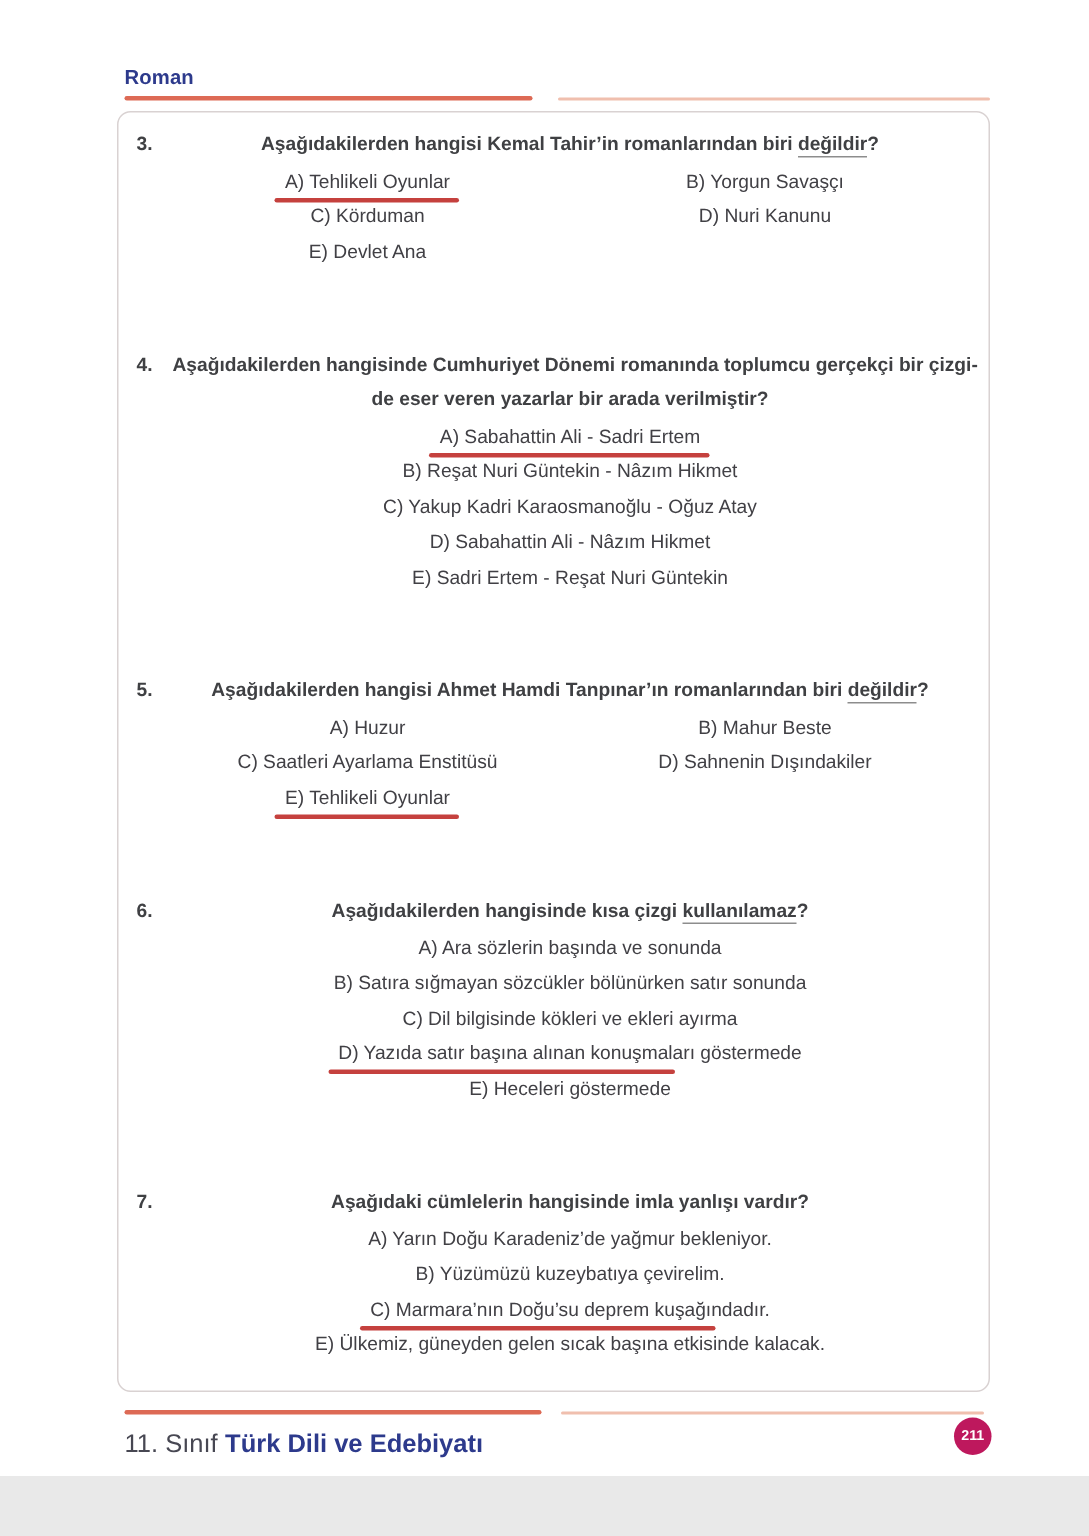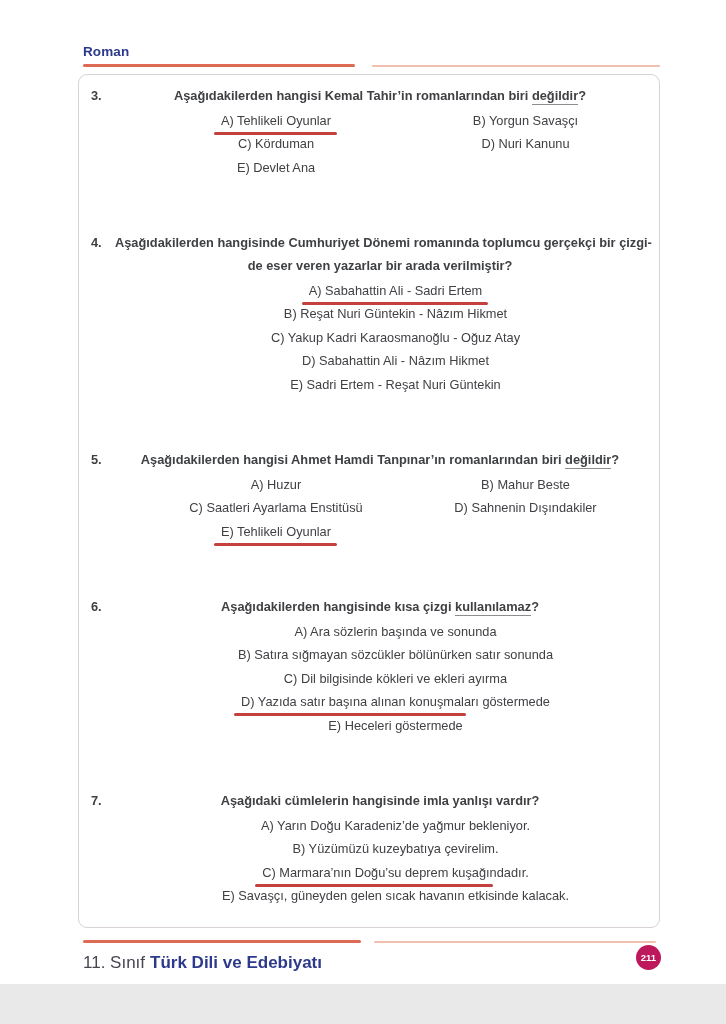--- a/index.html
+++ b/index.html
@@ -48,21 +48,21 @@
   }
   .q-body { flex: 1; min-width: 0; text-align: center; }
   .q-stem { font-weight: 700; line-height: 23px; color: #3f4043; }
   .stem-line { white-space: nowrap; }
   .u-term {
     display: inline-block;
     border-bottom: 1.5px solid #8d8d8d;
     padding-bottom: 1px;
     line-height: 14px;
   }
-  .q-options { margin-top: 1.5px; line-height: 23.5px; margin-left: 31px; }
+  .q-options { margin-top: 1.5px; line-height: 23.5px; }
   .q-options.cols-2 { display: grid; grid-template-columns: 260px 1fr; }
   .option { height: 23.5px; white-space: nowrap; }
   .opt-text { position: relative; display: inline-block; }
   .mark {
     position: absolute;
     left: -7px; bottom: -2.5px;
     height: 3px;
     background: #c5413e;
     border-radius: 2px;
     width: calc((100% + 13px) * var(--mw, 1));
@@ -165,21 +165,21 @@
         <div class="question">
           <div class="q-num">7.</div>
           <div class="q-body">
             <div class="q-stem">
               <div class="stem-line">Aşağıdaki cümlelerin hangisinde imla yanlışı vardır?</div>
             </div>
             <div class="q-options">
               <div class="option"><span class="opt-text">A) Yarın Doğu Karadeniz’de yağmur bekleniyor.</span></div>
               <div class="option"><span class="opt-text">B) Yüzümüzü kuzeybatıya çevirelim.</span></div>
               <div class="option"><span class="opt-text" style="--mw: 0.85;">C) Marmara’nın Doğu’su deprem kuşağındadır.<i class="mark"></i></span></div>
-              <div class="option"><span class="opt-text">E) Savaşçı, güneyden gelen sıcak havanın etkisinde kalacak.</span></div>
+              <div class="option"><span class="opt-text">E) Ülkemiz, güneyden gelen sıcak başına etkisinde kalacak.</span></div>
             </div>
           </div>
         </div>
       </div>
   </div>
 
   <div class="rule rule-footer-dark"></div>
   <div class="rule rule-footer-light"></div>
 
   <div class="footer-text">

